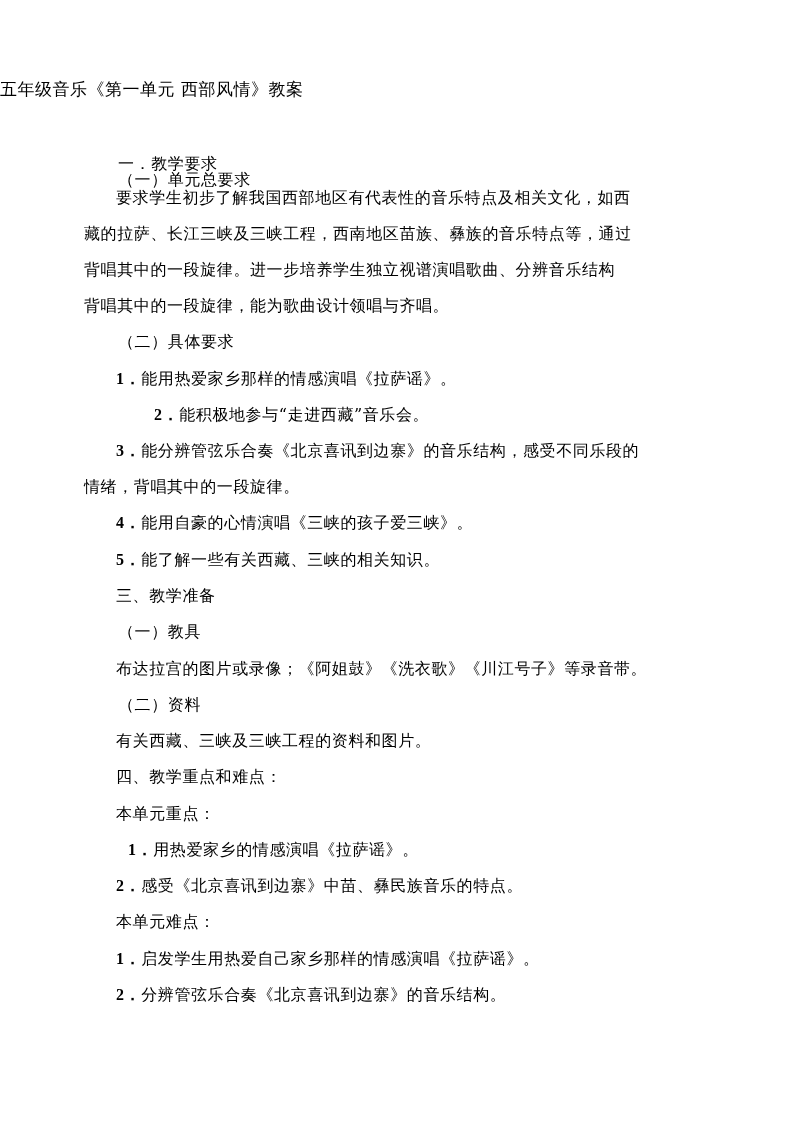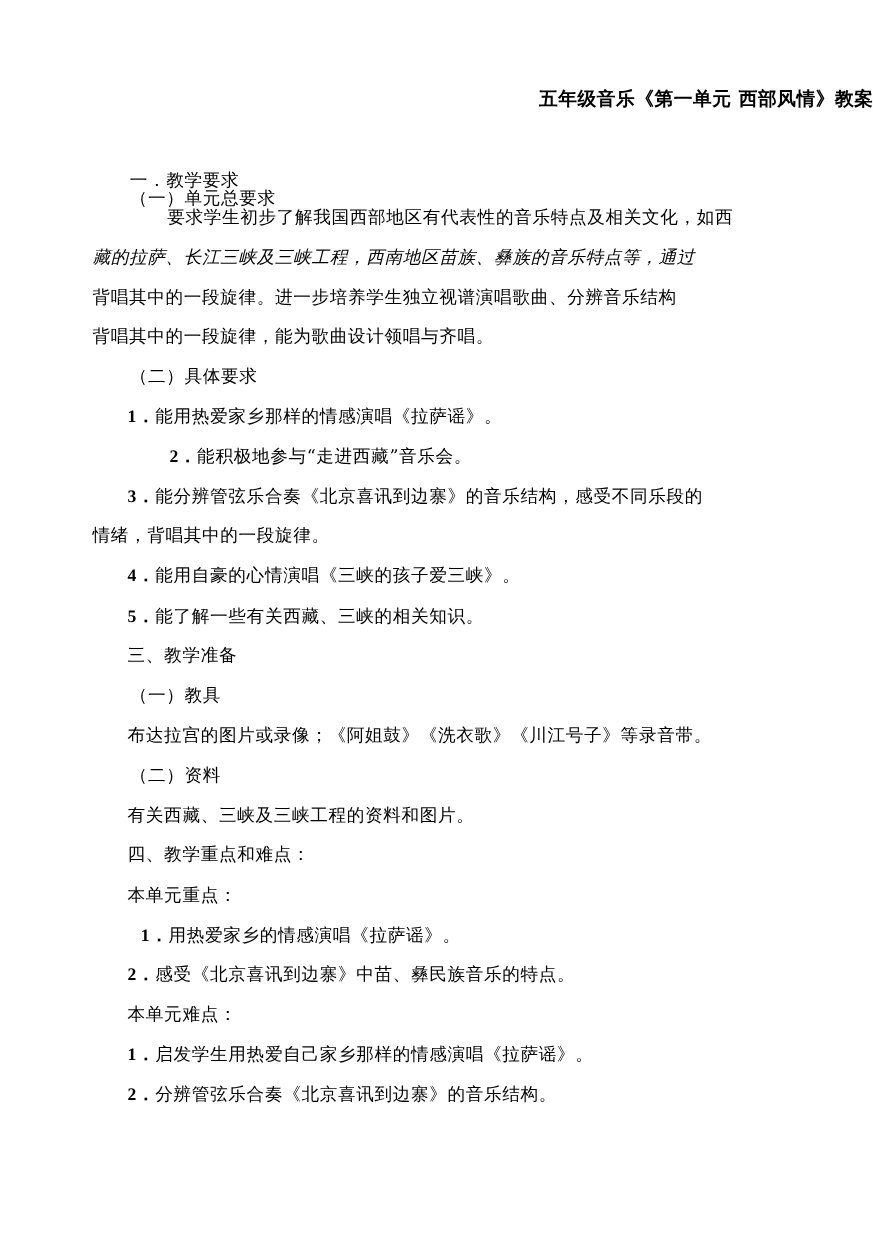--- a/index.html
+++ b/index.html
@@ -1,32 +1,32 @@
 <!DOCTYPE html>
 <html><head>
   <meta charset="utf-8">
   <style>
     html, body { margin: 0; padding: 0; background: #ffffff; }
     body { width: 794px; height: 1123px; position: relative; overflow: hidden;
       font-family: "DejaVu Serif", "Liberation Serif", serif; color: #000; }
     .line { position: absolute; font-size: 16px; line-height: 20px; white-space: nowrap; letter-spacing: 0.6px; }
-    .title { position: absolute; top: 78px; left: 0; width: 794px; text-align: right;
-      font-size: 17px; font-weight: bold; letter-spacing: 0.5px; }
+    .title { position: absolute; top: 78px; left: 0; width: 794px; text-align: left;
+      font-size: 17px; font-weight: normal; letter-spacing: 0.5px; }
     .num { font-weight: bold; font-family: "Liberation Serif", serif; }
   </style>
 </head>
 <body>
 
 <div>
   <div class="title">五年级音乐《第一单元  西部风情》教案</div>
   <div id="lines">
       <div class="line" style="left: 118px; top: 116px; margin-top: 38px;"><span>一．教学要求</span></div>
       <div class="line" style="left: 118px; top: 170px;"><span>（一）单元总要求</span></div>
-      <div class="line" style="left: 116px; top: 188px; margin-left: 36px;"><span>要求学生初步了解我国西部地区有代表性的音乐特点及相关文化，如西</span></div>
-      <div class="line" style="left: 84px; top: 224px; font-style: italic;"><span>藏的拉萨、长江三峡及三峡工程，西南地区苗族、彝族的音乐特点等，通过</span></div>
+      <div class="line" style="left: 116px; top: 188px;"><span>要求学生初步了解我国西部地区有代表性的音乐特点及相关文化，如西</span></div>
+      <div class="line" style="left: 84px; top: 224px;"><span>藏的拉萨、长江三峡及三峡工程，西南地区苗族、彝族的音乐特点等，通过</span></div>
       <div class="line" style="left: 84px; top: 260px;"><span>背唱其中的一段旋律。进一步培养学生独立视谱演唱歌曲、分辨音乐结构</span></div>
       <div class="line" style="left: 84px; top: 296px;"><span>背唱其中的一段旋律，能为歌曲设计领唱与齐唱。</span></div>
       <div class="line" style="left: 118px; top: 332px;"><span>（二）具体要求</span></div>
       <div class="line" style="left: 116px; top: 369px;"><span class="num">1．</span><span>能用热爱家乡那样的情感演唱《拉萨谣》。</span></div>
       <div class="line" style="left: 116px; top: 405px; margin-left: 38px;"><span class="num">2．</span><span>能积极地参与“走进西藏”音乐会。</span></div>
       <div class="line" style="left: 116px; top: 441px;"><span class="num">3．</span><span>能分辨管弦乐合奏《北京喜讯到边寨》的音乐结构，感受不同乐段的</span></div>
       <div class="line" style="left: 84px; top: 477px;"><span>情绪，背唱其中的一段旋律。</span></div>
       <div class="line" style="left: 116px; top: 513px;"><span class="num">4．</span><span>能用自豪的心情演唱《三峡的孩子爱三峡》。</span></div>
       <div class="line" style="left: 116px; top: 550px;"><span class="num">5．</span><span>能了解一些有关西藏、三峡的相关知识。</span></div>
       <div class="line" style="left: 116px; top: 586px;"><span>三、教学准备</span></div>

